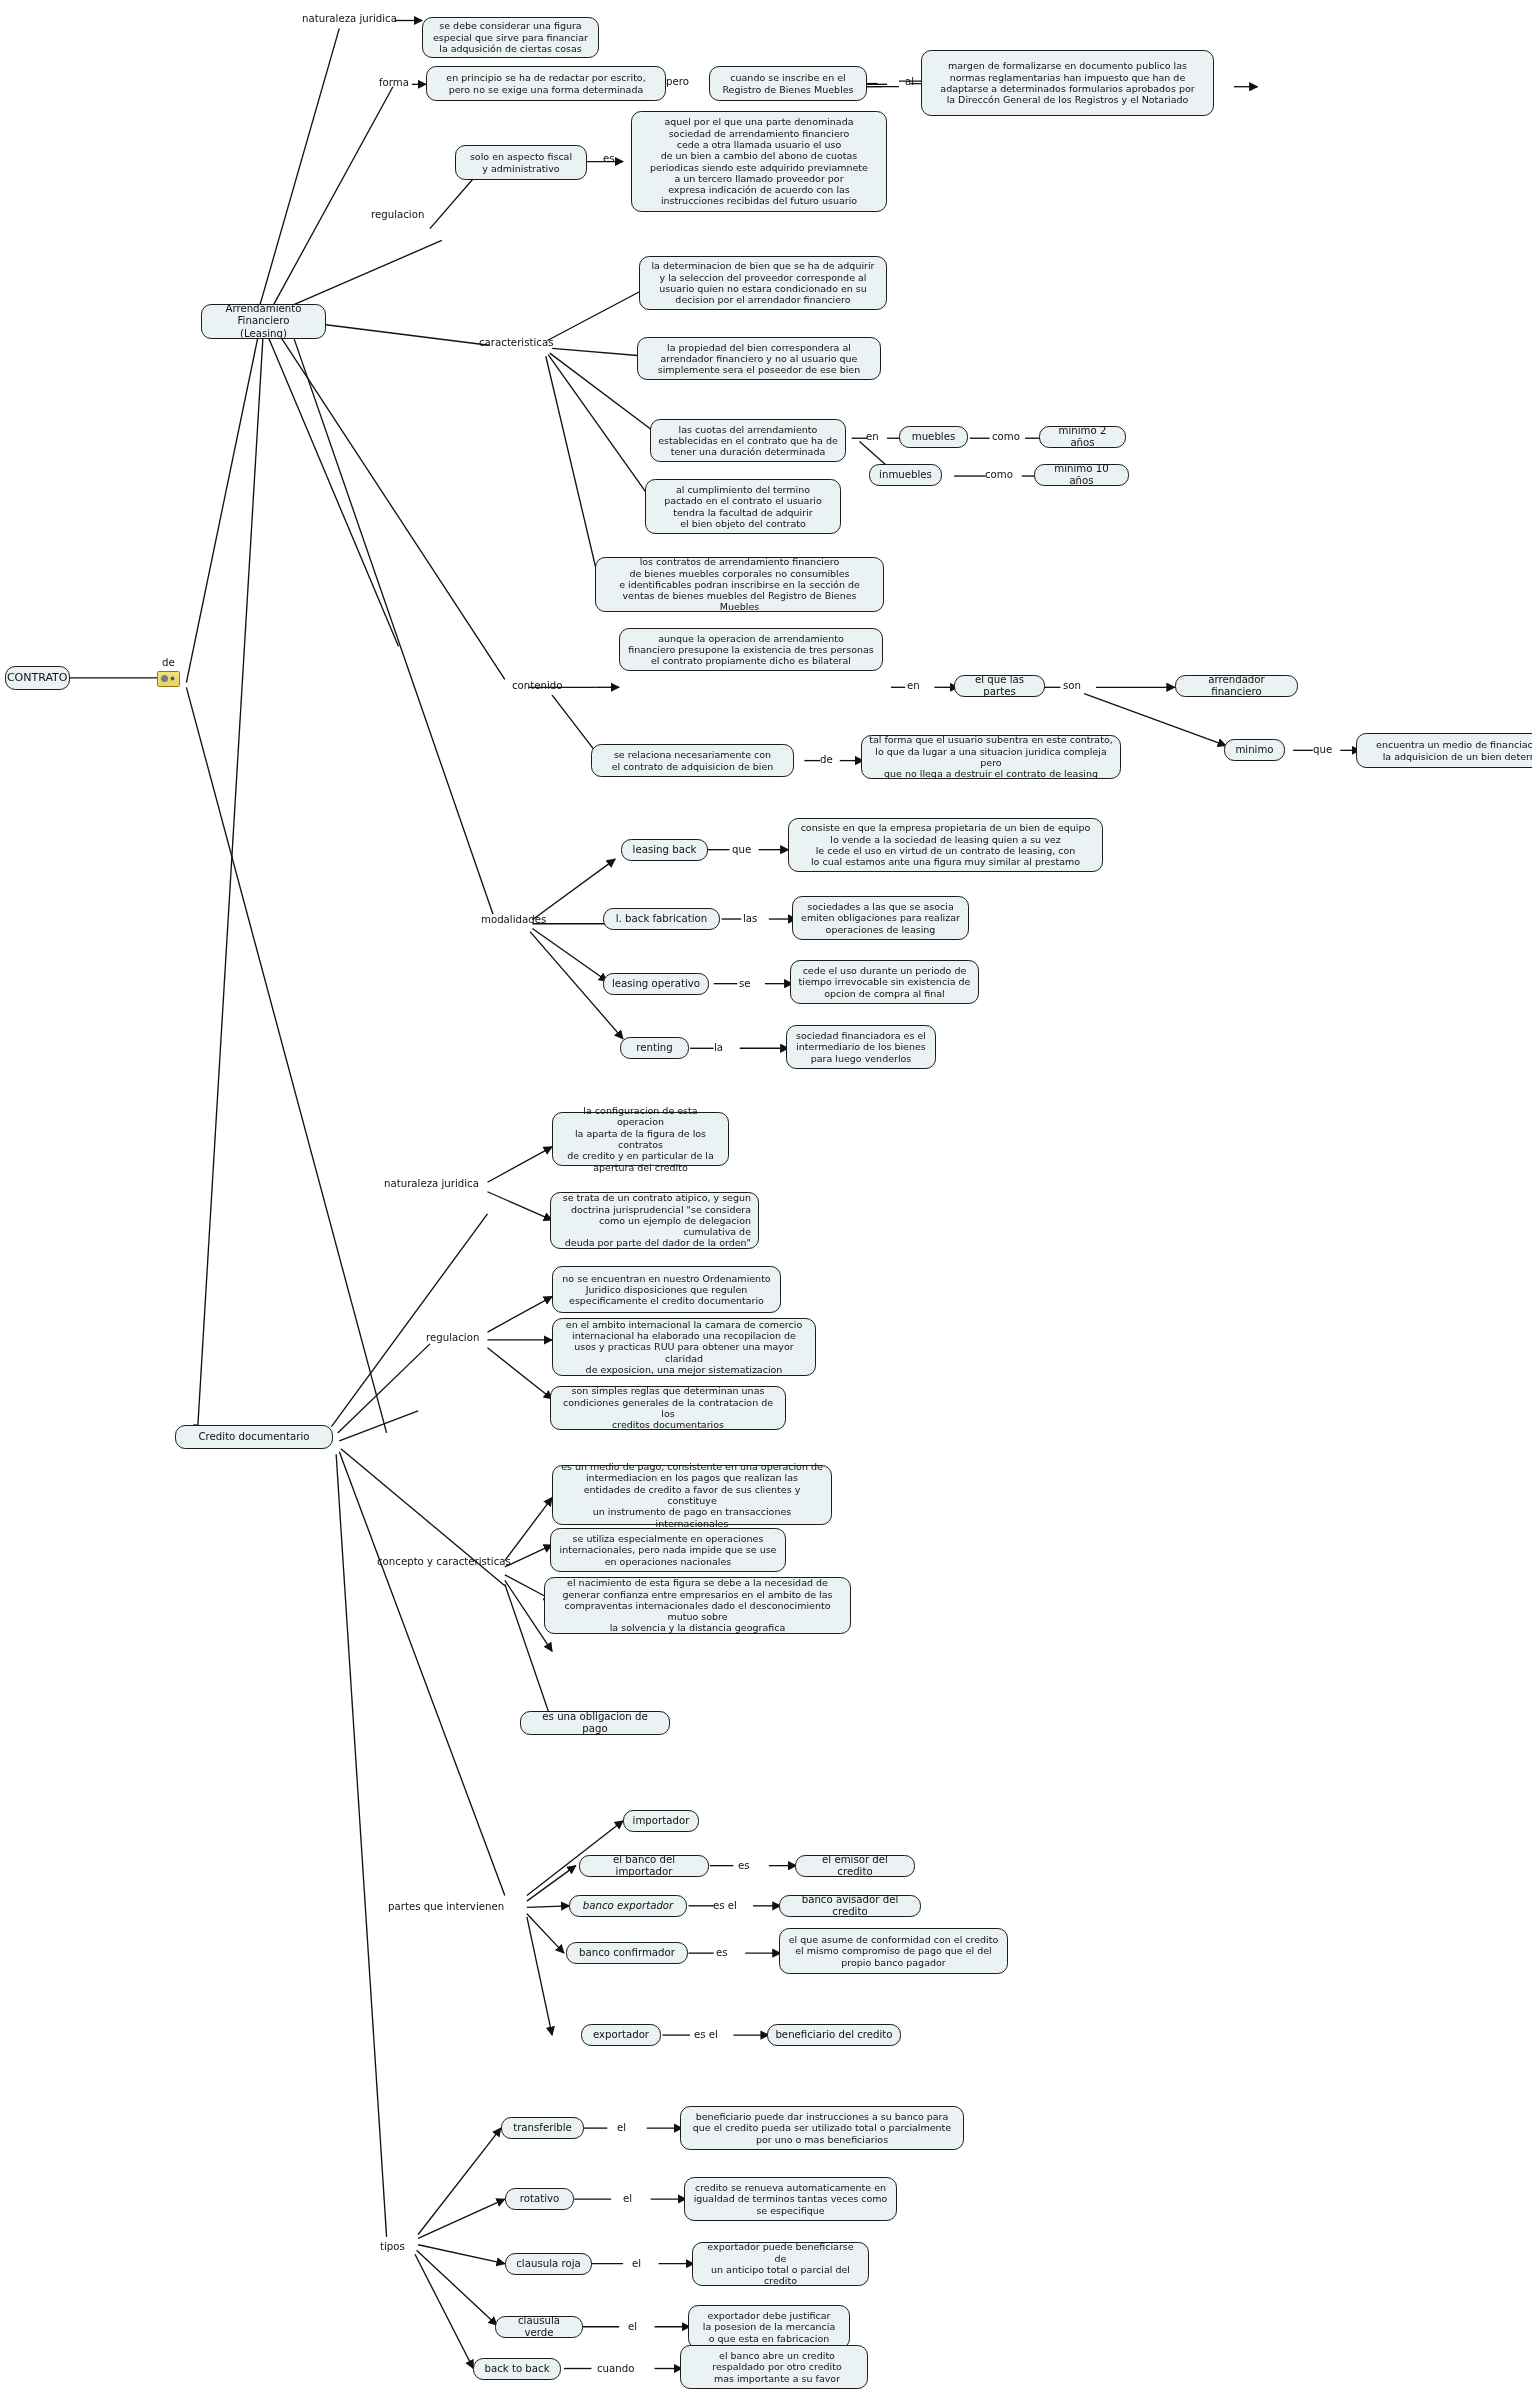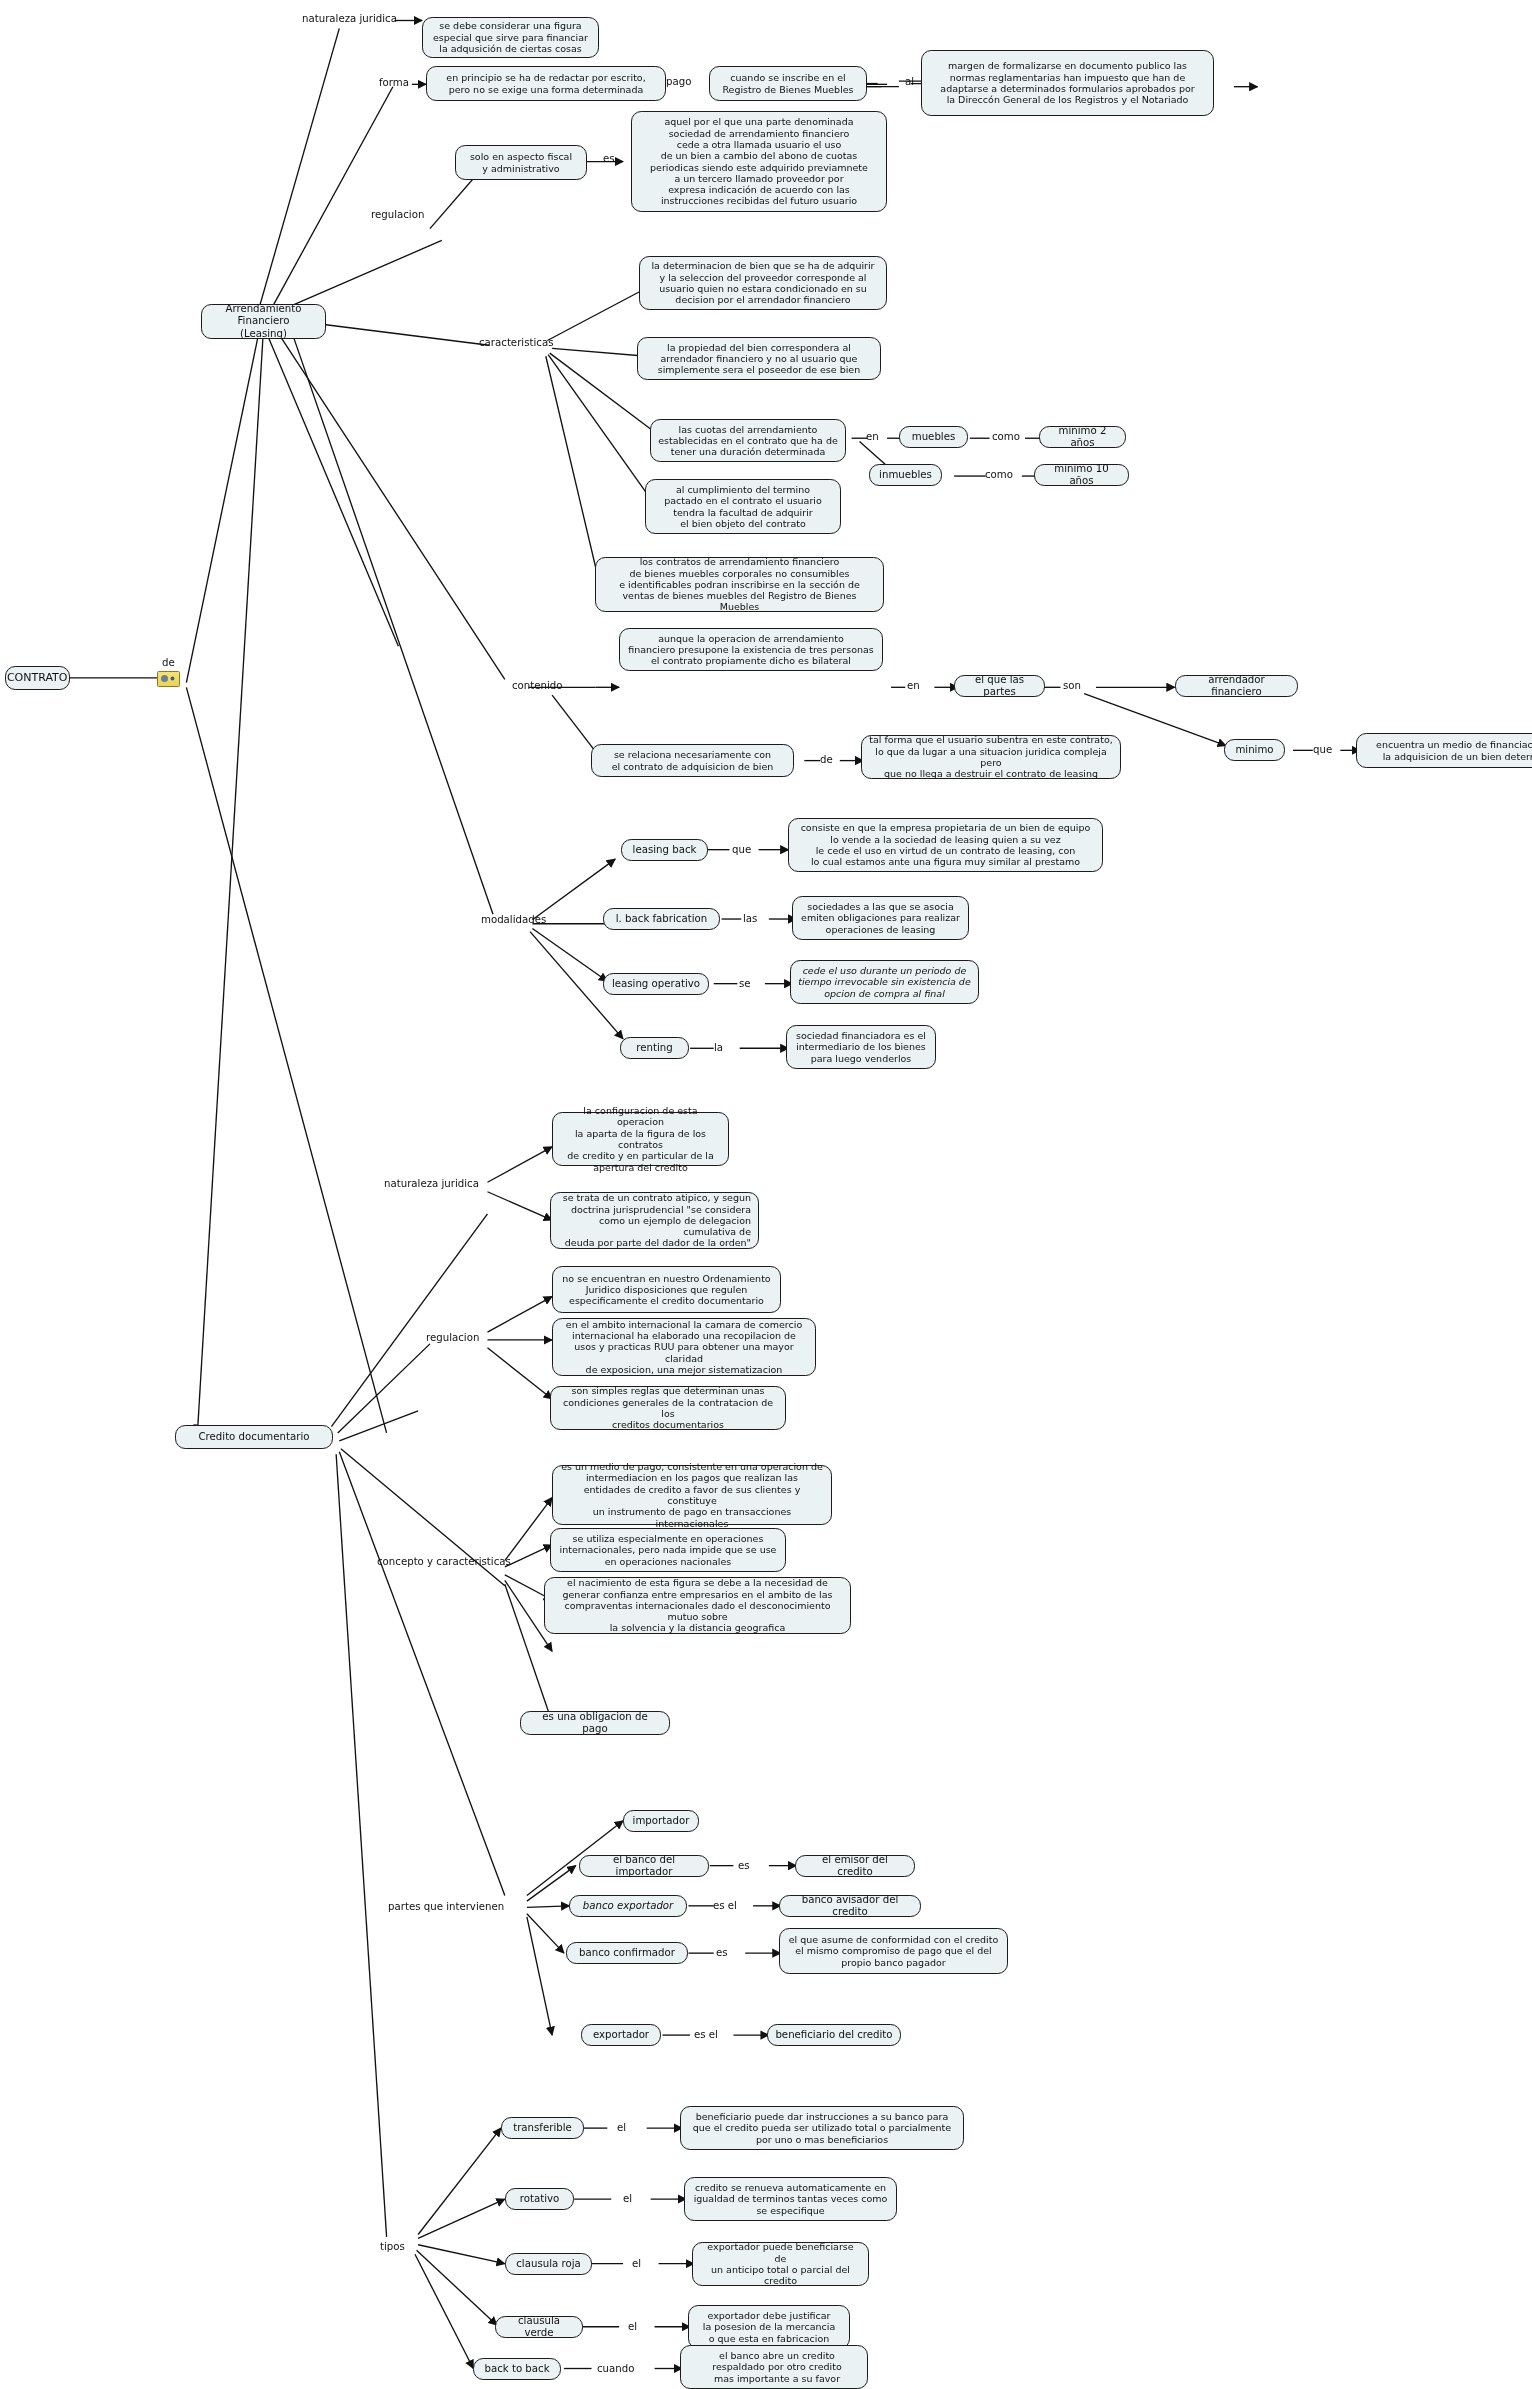--- a/index.html
+++ b/index.html
@@ -222,21 +222,21 @@
 (Leasing)</div>
 
   <div class="linklabel" style="left:302px; top:12.6px; font-size:10.2px;">naturaleza juridica</div>
   <div class="node" style="left:422px; top:0.8px; width:177px; height:41px; font-size:9.5px;margin-top:16px;">se debe considerar una figura
 especial que sirve para financiar
 la adqusición de ciertas cosas</div>
 
   <div class="linklabel" style="left:379px; top:77px; font-size:10.2px;">forma</div>
   <div class="node" style="left:426px; top:66px; width:240px; height:35px; font-size:9.5px;">en principio se ha de redactar por escrito,
 pero no se exige una forma determinada</div>
-  <div class="linklabel" style="left:880px; top:76px; font-size:10.2px; left:666px;">pago</div>
+  <div class="linklabel" style="left:880px; top:76px; font-size:10.2px; left:666px;">pero</div>
   <div class="node" style="left:709px; top:66px; width:158px; height:35px; font-size:9.5px;">cuando se inscribe en el
 Registro de Bienes Muebles</div>
   <div class="linklabel" style="left:905px; top:76px; font-size:10.2px;">al</div>
   <div class="node" style="left:921px; top:50px; width:293px; height:66px; font-size:9.5px;">margen de formalizarse en documento publico las
 normas reglamentarias han impuesto que han de
 adaptarse a determinados formularios aprobados por
 la Direccón General de los Registros y el Notariado</div>
 
   <div class="linklabel" style="left:371px; top:209px; font-size:10.2px;">regulacion</div>
   <div class="node" style="left:455px; top:145px; width:132px; height:35px; font-size:9.5px;">solo en aspecto fiscal
@@ -311,21 +311,21 @@
 lo cual estamos ante una figura muy similar al prestamo</div>
 
   <div class="node" style="left:603px; top:908px; width:117px; height:22px; font-size:10.2px;">l. back fabrication</div>
   <div class="linklabel" style="left:743px; top:913px; font-size:10.2px;">las</div>
   <div class="node" style="left:792px; top:896px; width:177px; height:44px; font-size:9.5px;">sociedades a las que se asocia
 emiten obligaciones para realizar
 operaciones de leasing</div>
 
   <div class="node" style="left:603px; top:973px; width:106px; height:22px; font-size:10.2px;">leasing operativo</div>
   <div class="linklabel" style="left:739px; top:978px; font-size:10.2px;">se</div>
-  <div class="node" style="left:790px; top:960px; width:189px; height:44px; font-size:9.5px;font-style:italic;">cede el uso durante un periodo de
+  <div class="node" style="left:790px; top:960px; width:189px; height:44px; font-size:9.5px;">cede el uso durante un periodo de
 tiempo irrevocable sin existencia de
 opcion de compra al final</div>
 
   <div class="node" style="left:620px; top:1037px; width:69px; height:22px; font-size:10.2px;">renting</div>
   <div class="linklabel" style="left:714px; top:1042px; font-size:10.2px;">la</div>
   <div class="node" style="left:786px; top:1025px; width:150px; height:44px; font-size:9.5px;">sociedad financiadora es el
 intermediario de los bienes
 para luego venderlos</div>
 
   <div class="node" style="left:175px; top:1425px; width:158px; height:24.4px; font-size:10.2px;">Credito documentario</div>

